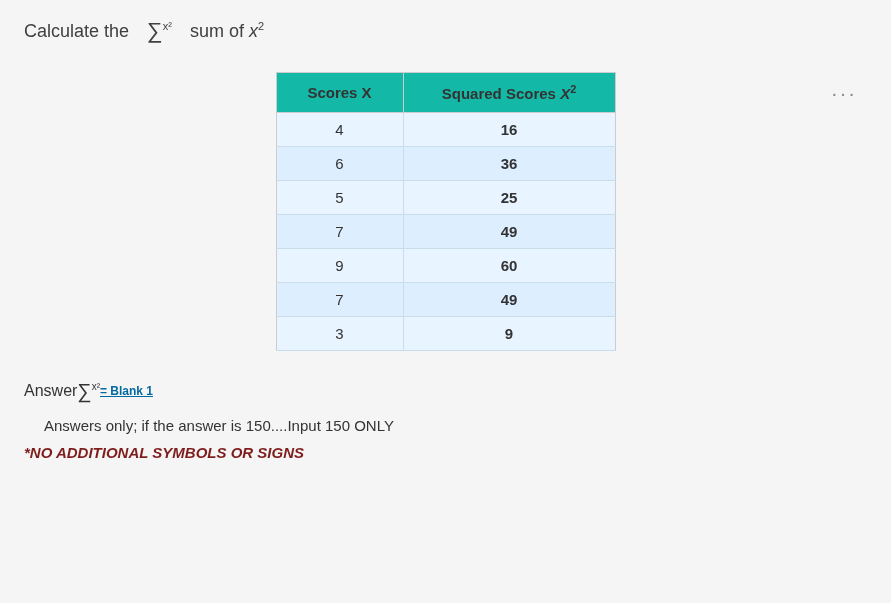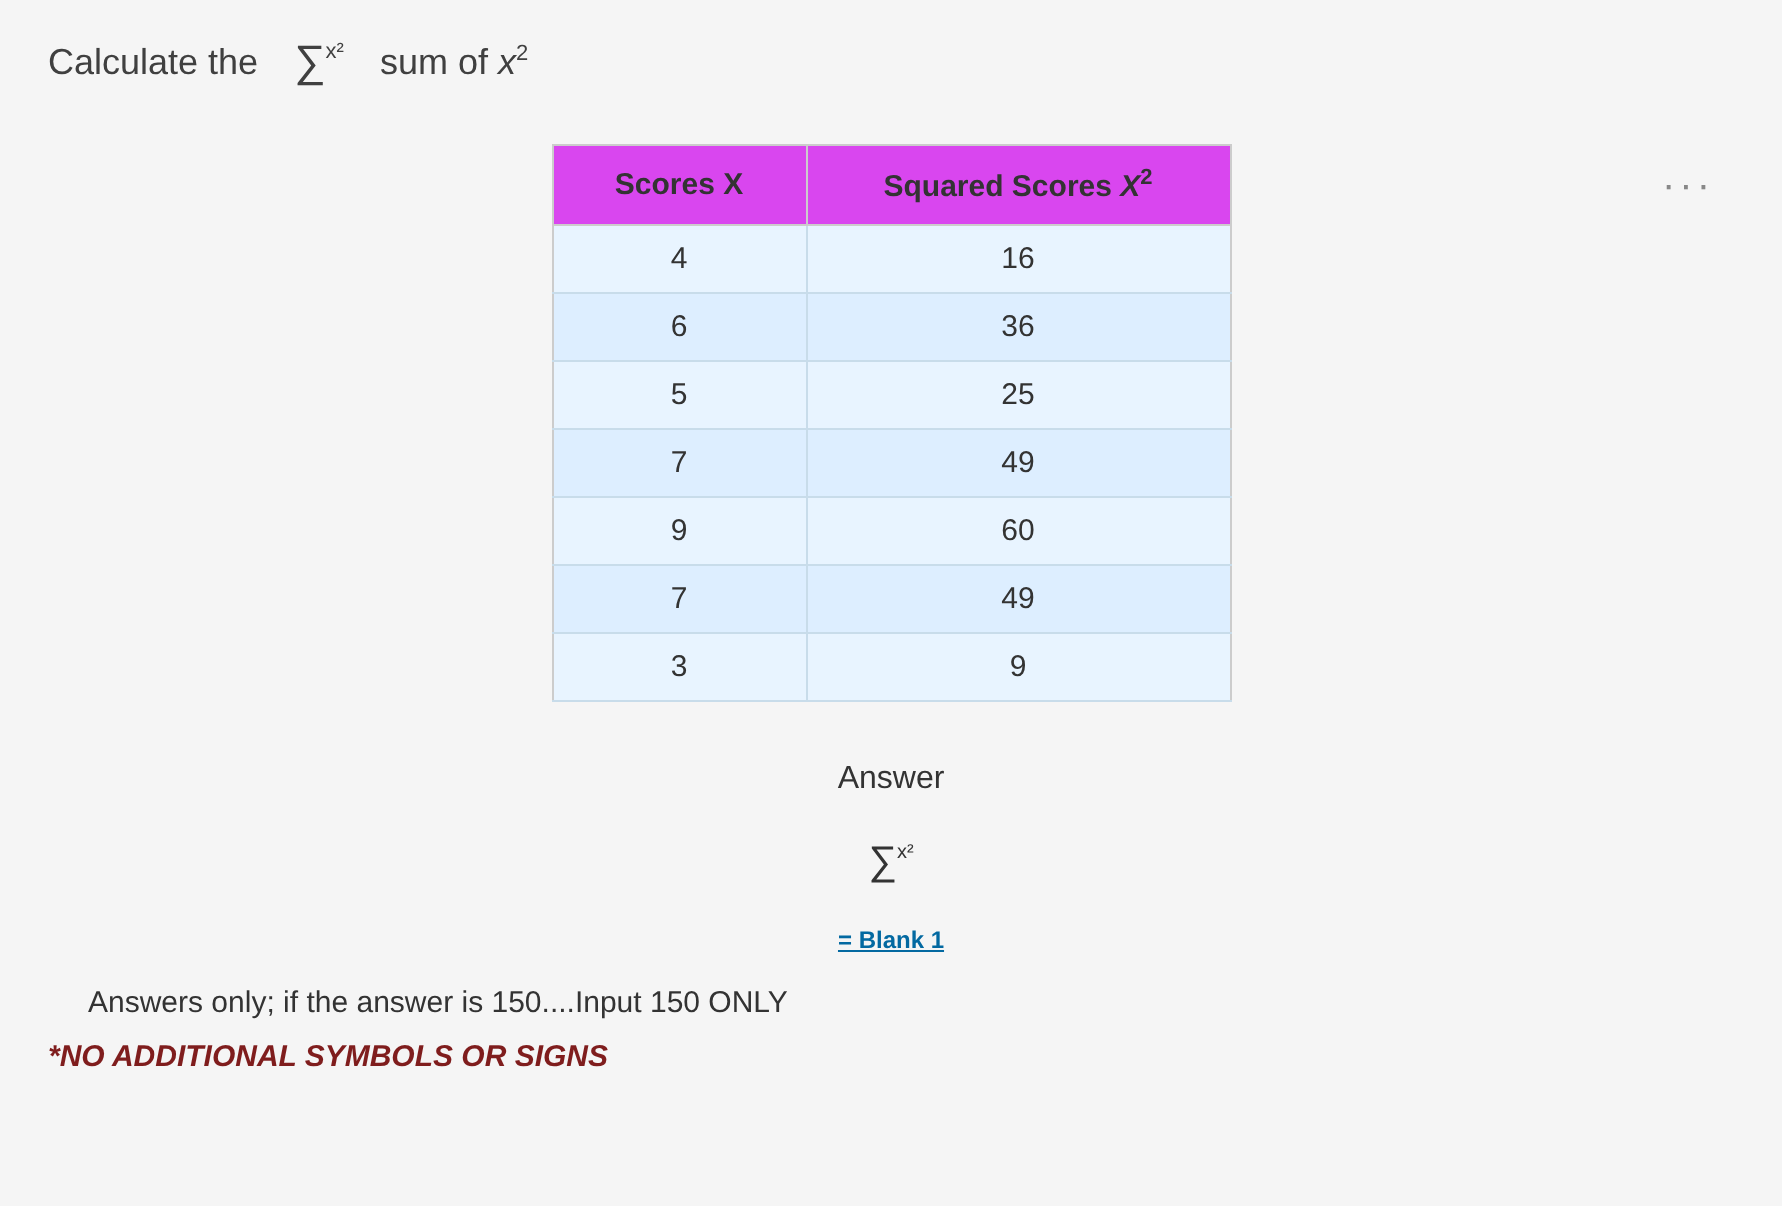--- a/index.html
+++ b/index.html
@@ -39,21 +39,21 @@
     }
 
     table {
       border-collapse: collapse;
       width: 340px;
       background: white;
       border: 1px solid #ccc;
     }
 
     thead tr {
-      background: #d946ef;
+      background: #14b8a6;
     }
 
     thead th {
       padding: 10px 20px;
       font-weight: 600;
       font-size: 15px;
       text-align: center;
       border-bottom: 1px solid #ccc;
       border-right: 1px solid #ccc;
     }
@@ -78,34 +78,34 @@
       padding: 8px 20px;
       text-align: center;
       font-size: 15px;
       border-bottom: 1px solid #c8dcea;
       border-right: 1px solid #c8dcea;
       color: #333;
     }
 
     tbody td:last-child {
       border-right: none;
+      font-weight: bold;
     }
 
     .answer-section {
       margin-top: 10px;
       margin-bottom: 16px;
     }
 
     .answer-line {
       display: flex;
       align-items: center;
-      gap: 22px;
+      gap: 0;
       font-size: 16px;
       margin-bottom: 16px;
-      flex-direction: column;
     }
 
     .answer-label {
       font-weight: normal;
       font-size: 16px;
     }
 
     .equals-blank {
       color: #0369a1;
       font-weight: 600;

